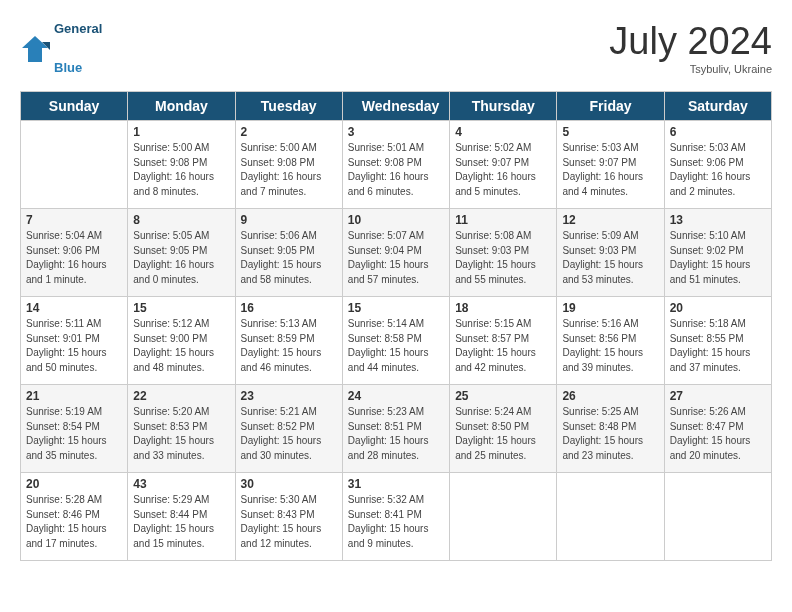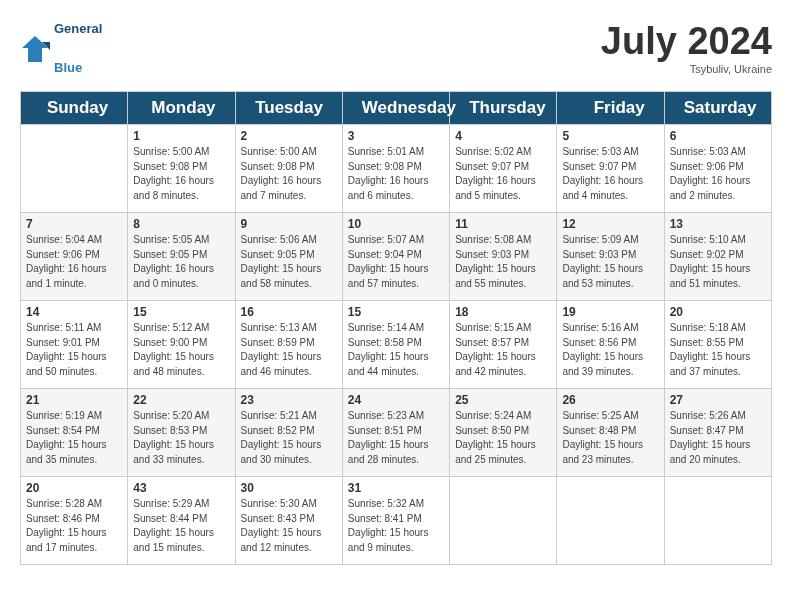--- a/index.html
+++ b/index.html
@@ -20,37 +20,37 @@
       display: flex;
       align-items: center;
       gap: 4px;
     }
     .title-block {
       text-align: right;
     }
     .main-title {
       font-size: 38px;
       color: #333;
-      font-weight: bold;
+      font-weight: normal;
     }
     .subtitle {
       font-size: 11px;
       color: #555;
     }
     table {
       width: 100%;
       border-collapse: collapse;
       table-layout: fixed;
     }
     th {
       background-color: #1a5276;
       color: white;
       padding: 6px 19px;
-      font-size: 17px;
-      text-align: right;
+      font-size: 14px;
+      text-align: center;
       border: 1px solid #ccc;
     }
     td {
       border: 1px solid #ccc;
       vertical-align: top;
       padding: 4px 5px;
       font-size: 10.5px;
       color: #333;
       background: #fff;
       height: 88px;

